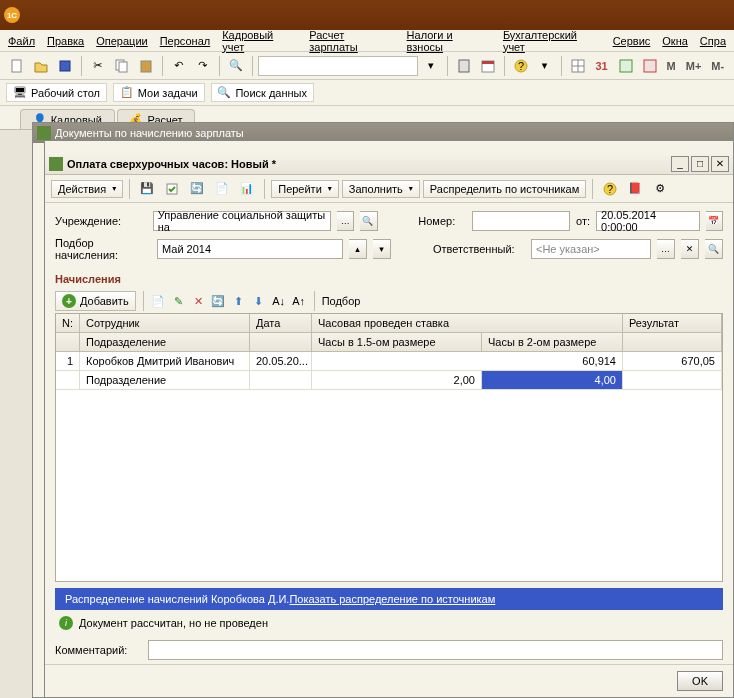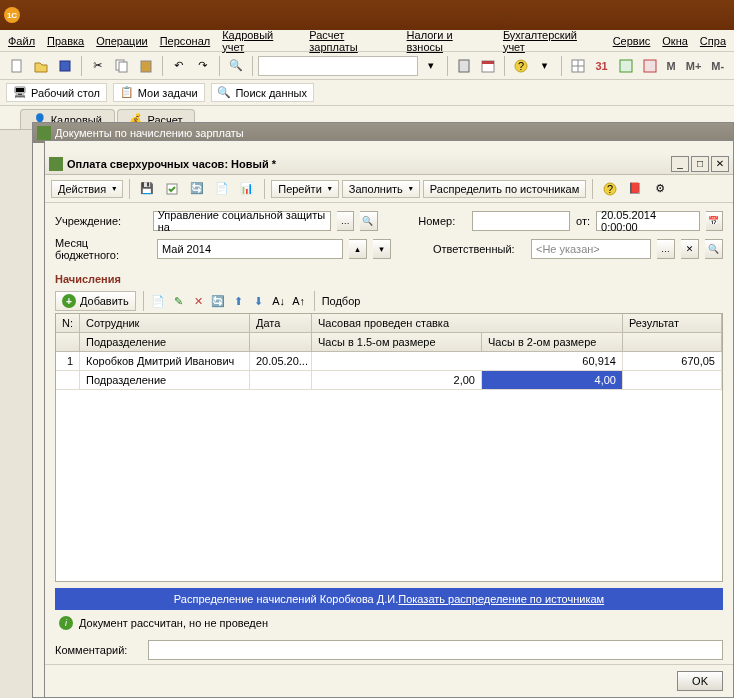--- a/index.html
+++ b/index.html
@@ -53,21 +53,21 @@
 .grid { border: 1px solid #b0ac9c; margin: 0 10px; flex: 1; background: #fff; display: flex; flex-direction: column; }
 .grid-header { display: flex; background: linear-gradient(#f5f2e8, #e8e4d8); }
 .gh-cell { border-right: 1px solid #c0bcb0; border-bottom: 1px solid #c0bcb0; padding: 3px 6px; }
 .grid-subheader { display: flex; background: linear-gradient(#f5f2e8, #e8e4d8); }
 .grid-body { flex: 1; overflow: auto; }
 .grid-row { display: flex; }
 .gb-cell { border-right: 1px solid #e0dcd0; border-bottom: 1px solid #e0dcd0; padding: 3px 6px; min-height: 18px; }
 .gb-cell.r { text-align: right; }
 .cell-selected { background: #3858c8; color: #fff; }
 
-.status-bar { background: #3858c8; color: #fff; height: 22px; display: flex; align-items: center; padding: 0 10px; justify-content: center; margin: 0 10px; }
+.status-bar { background: #3858c8; color: #fff; height: 22px; display: flex; align-items: center; padding: 0 10px; justify-content: flex-start; margin: 0 10px; }
 .status-bar a { color: #fff; text-decoration: underline; }
 
 .calc-status { display: flex; align-items: center; gap: 6px; padding: 6px 14px; }
 .info-icon { width: 14px; height: 14px; border-radius: 50%; background: #4a9a2a; color: #fff; display: flex; align-items: center; justify-content: center; font-size: 9px; font-style: italic; }
 
 .comment-row { display: flex; align-items: center; padding: 4px 10px; gap: 21px; }
 .comment-input { flex: 1; height: 20px; border: 1px solid #b0ac9c; background: #fff; }
 
 .bottom-buttons { display: flex; justify-content: flex-end; padding: 6px 10px; gap: 6px; border-top: 1px solid #d0ccc0; }
 .btn { padding: 3px 14px; border: 1px solid #888; background: linear-gradient(#fff,#e0dcd0); cursor: pointer; margin-left: 36px; }
@@ -267,21 +267,21 @@
       <div class="form-field" style="width:102px">
           <span></span>
         </div>
       <div>от:</div>
       <div class="form-field" style="width:108px">
           <span>20.05.2014 0:00:00</span>
         </div>
       <div class="field-btn">📅</div>
     </div>
     <div class="form-row">
-      <div class="form-label">Месяц бюджетного:</div>
+      <div class="form-label">Подбор начисления:</div>
       <div class="form-field" style="width:186px">
           <span>Май 2014</span>
         </div>
       <div class="field-btn">▴</div>
       <div class="field-btn">▾</div>
       <div style="width:30px"></div>
       <div class="form-label" style="width:92px">Ответственный:</div>
       <div class="form-field" style="flex:1;color:#888">
           <span>&lt;Не указан&gt;</span>
         </div>

